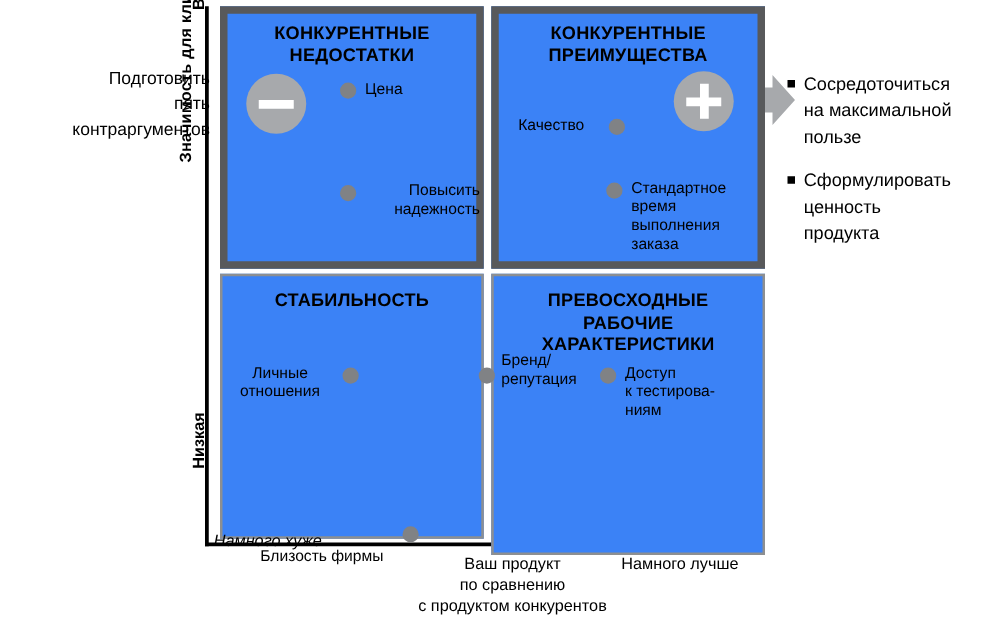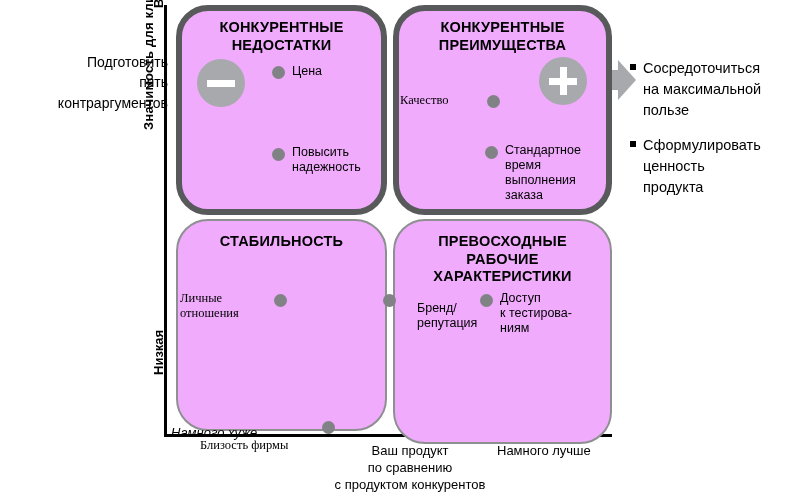--- a/index.html
+++ b/index.html
@@ -70,22 +70,21 @@
     top: 434px;
     width: 448px;
     height: 3px;
     background: #000;
   }
 
   
   .quad {
     position: absolute;
     box-sizing: border-box;
-    background: #f0abfc;
-    border-radius: 32px;
+    background: #3b82f6;
   }
   .quad-tl {
     left: 176px; top: 5px; width: 211px; height: 210px;
     border: 6px solid #58595b;
   }
   .quad-tr {
     left: 393px; top: 5px; width: 219px; height: 210px;
     border: 6px solid #58595b;
   }
   .quad-bl {
@@ -131,21 +130,21 @@
     border-radius: 50%;
     background: #808285;
   }
 
   .pt-label {
     position: absolute;
     font-size: 12.5px;
     line-height: 1.2;
     color: #000000;
   }
-  .pt-label.r { text-align: left; font-family: Liberation Serif, serif; }
+  .pt-label.r { text-align: center; }
 
   
   .left-callout {
     position: absolute;
     left: 0px; top: 52px;
     width: 152px;
     text-align: right;
     font-size: 14px;
     line-height: 1.45;
     padding-left: 16px;
@@ -260,21 +259,21 @@
   </div>
   <div class="badge plus">
     <div class="bar h"></div>
     <div class="bar v"></div>
   </div>
 
   <div class="dot" style="left:272px; top:66px;"></div>
   <div class="pt-label" style="left:292px; top:64px;">Цена</div>
 
   <div class="dot" style="left:272px; top:148px;"></div>
-  <div class="pt-label" style="left:292px; top:145px; width:92px;">
+  <div class="pt-label" style="left:292px; top:145px; width:92px;text-align:right;">
     <div>Повысить</div>
     <div>надежность</div>
   </div>
 
   <div class="dot" style="left:487px; top:95px;"></div>
   <div class="pt-label r" style="left:400px; top:93px; width:82px;">Качество</div>
 
   <div class="dot" style="left:485px; top:146px;"></div>
   <div class="pt-label" style="left:505px; top:143px; width:104px;">
     <div>Стандартное</div>
@@ -285,21 +284,21 @@
   <div class="dot" style="left:274px; top:294px;"></div>
   <div class="pt-label r" style="left:180px; top:291px; width:88px;">
     <div>Личные</div>
     <div>отношения</div>
   </div>
 
   <div class="dot" style="left:322px; top:421px;"></div>
   <div class="pt-label r" style="left:200px; top:398px; width:115px;margin-top:40px;">Близость фирмы</div>
 
   <div class="dot" style="left:383px; top:294px;"></div>
-  <div class="pt-label" style="left:401px; top:301px; width:76px;margin-left:16px;">
+  <div class="pt-label" style="left:401px; top:281px; width:76px;">
     <div>Бренд/</div>
     <div>репутация</div>
   </div>
 
   <div class="dot" style="left:480px; top:294px;"></div>
   <div class="pt-label" style="left:500px; top:291px; width:92px;">
     <div>Доступ</div>
     <div>к тестирова-</div>
     <div>ниям</div>
   </div>

